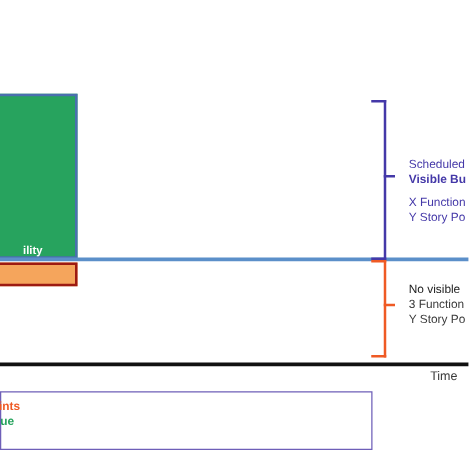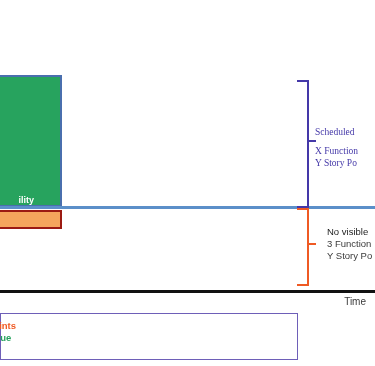--- a/index.html
+++ b/index.html
@@ -133,24 +133,23 @@
   #bracket-unplanned .tick { top: 35px; }
 
   
   .annot {
     position: absolute;
     white-space: nowrap;
     font-size: 9.5px;
     line-height: 12px;
   }
   #annot-scheduled {
-    left: 315px;
+    left: 327px;
     top: 126px;
     color: #4438a8;
-    font-family: Liberation Serif, serif;
   }
   #annot-scheduled .lead { font-weight: normal; }
   #annot-scheduled .strong { font-weight: bold; }
   #annot-scheduled .gap { height: 7px; }
   #annot-scheduled .metric { font-weight: normal; }
 
   #annot-unplanned {
     left: 327px;
     top: 226px;
     color: #3a3a3a;
@@ -203,20 +202,21 @@
 
   <div class="bracket" id="bracket-scheduled">
     <div class="cap top"></div>
     <div class="spine"></div>
     <div class="tick"></div>
     <div class="cap bottom"></div>
   </div>
 
   <div class="annot" id="annot-scheduled">
     <div class="lead">Scheduled</div>
+    <div class="strong">Visible Bu</div>
     <div class="gap"></div>
     <div class="metric">X Function</div>
     <div class="metric">Y Story Po</div>
   </div>
 
   <div class="bracket" id="bracket-unplanned">
     <div class="cap top"></div>
     <div class="spine"></div>
     <div class="tick"></div>
     <div class="cap bottom"></div>

